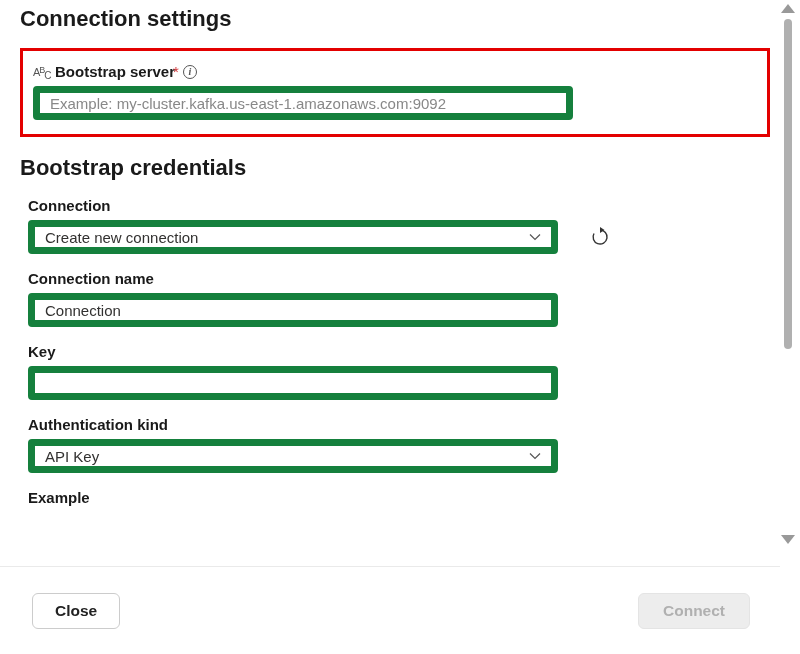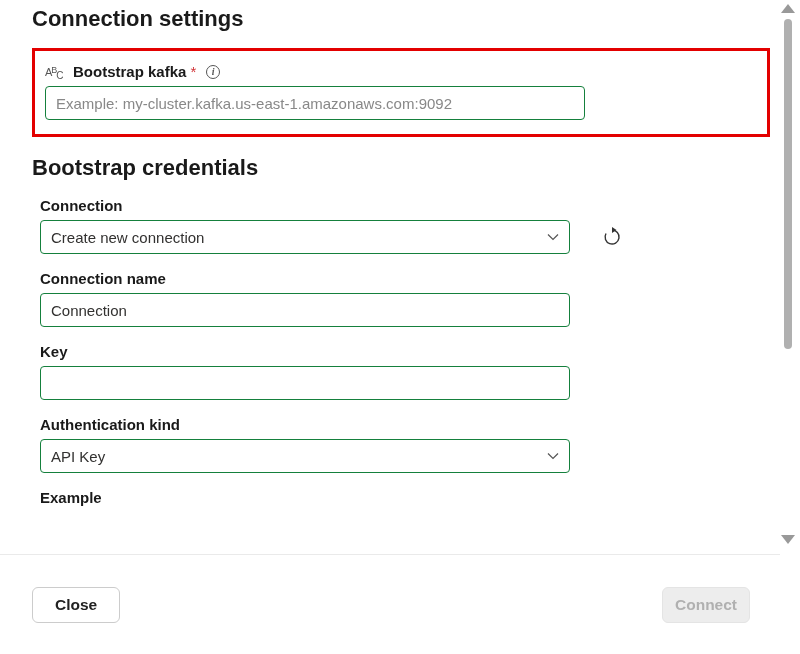--- a/index.html
+++ b/index.html
@@ -5,21 +5,21 @@
     * { box-sizing: border-box; margin: 0; padding: 0; }
     body {
       font-family: "Segoe UI", -apple-system, BlinkMacSystemFont, sans-serif;
       background: #fff;
       width: 800px;
       height: 654px;
       overflow: hidden;
       position: relative;
     }
     .panel {
-      padding: 0 30px 0 32px;
+      padding: 0 30px 0 20px;
       height: 540px;
       overflow-y: auto;
     }
     h2 {
       font-size: 22px;
       font-weight: 600;
       color: #1a1a1a;
       margin-top: 6px;
       margin-bottom: 16px;
     }
@@ -31,21 +31,20 @@
     .field-row {
       margin-bottom: 16px;
       margin-left: 8px;
     }
     .field-label {
       font-size: 15px;
       font-weight: 600;
       color: #1a1a1a;
       display: flex;
       align-items: center;
-      gap: 6px;
       margin-bottom: 6px;
     }
     .abc-icon {
       font-size: 11px;
       font-weight: 400;
       color: #555;
       letter-spacing: -1px;
       position: relative;
       display: inline-block;
       width: 22px;
@@ -62,21 +61,21 @@
       justify-content: center;
       font-size: 10px;
       font-style: italic;
       font-family: Georgia, serif;
       color: #555;
       margin-left: 4px;
     }
     input[type="text"], .select-box {
       width: 530px;
       height: 34px;
-      border: 1px solid #15803d;
+      border: 7px solid #15803d;
       border-radius: 4px;
       padding: 0 10px;
       font-size: 15px;
       color: #323130;
       background: #fff;
     }
     input::placeholder { color: #888; }
     .highlight-box input[type="text"] { width: 540px; }
     .select-box {
       display: flex;
@@ -97,21 +96,21 @@
       width: 20px;
       height: 20px;
       display: inline-flex;
       cursor: pointer;
     }
     .footer {
       position: absolute;
       bottom: 0;
       left: 0;
       right: 20px;
-      height: 100px;
+      height: 88px;
       border-top: 1px solid #eaeaea;
       display: flex;
       justify-content: space-between;
       align-items: center;
       padding: 0 30px 0 32px;
       background: #fff;
     }
     .btn {
       height: 36px;
       padding: 0 22px;
@@ -121,21 +120,21 @@
       cursor: pointer;
       border: 1px solid #ccc;
       background: #fff;
       color: #222;
     }
     .btn-primary {
       background: #ededed;
       color: #b0b0b0;
       border: 1px solid #e4e4e4;
       cursor: default;
-      padding: 0 12px;
+      padding: 0 24px;
     }
     
     .scrollbar-track {
       position: absolute;
       right: 4px;
       top: 4px;
       width: 16px;
       height: 540px;
       display: flex;
       flex-direction: column;
@@ -162,21 +161,21 @@
 </head>
 <body>
 
 <div class="panel">
 
   <h2>Connection settings</h2>
 
   <div class="highlight-box">
     <div class="field-label">
       <span class="abc-icon">A<span class="sup">B</span><span class="sub">C</span></span>
-      <span>Bootstrap kafka</span>
+      <span>Bootstrap server</span>
       <span class="required-star">*</span>
       <span class="info-icon">i</span>
     </div>
     <input type="text" placeholder="Example: my-cluster.kafka.us-east-1.amazonaws.com:9092" style="">
   </div>
 
   <h2>Bootstrap credentials</h2>
 
   <div class="field-row">
     <div class="field-label">Connection</div>

